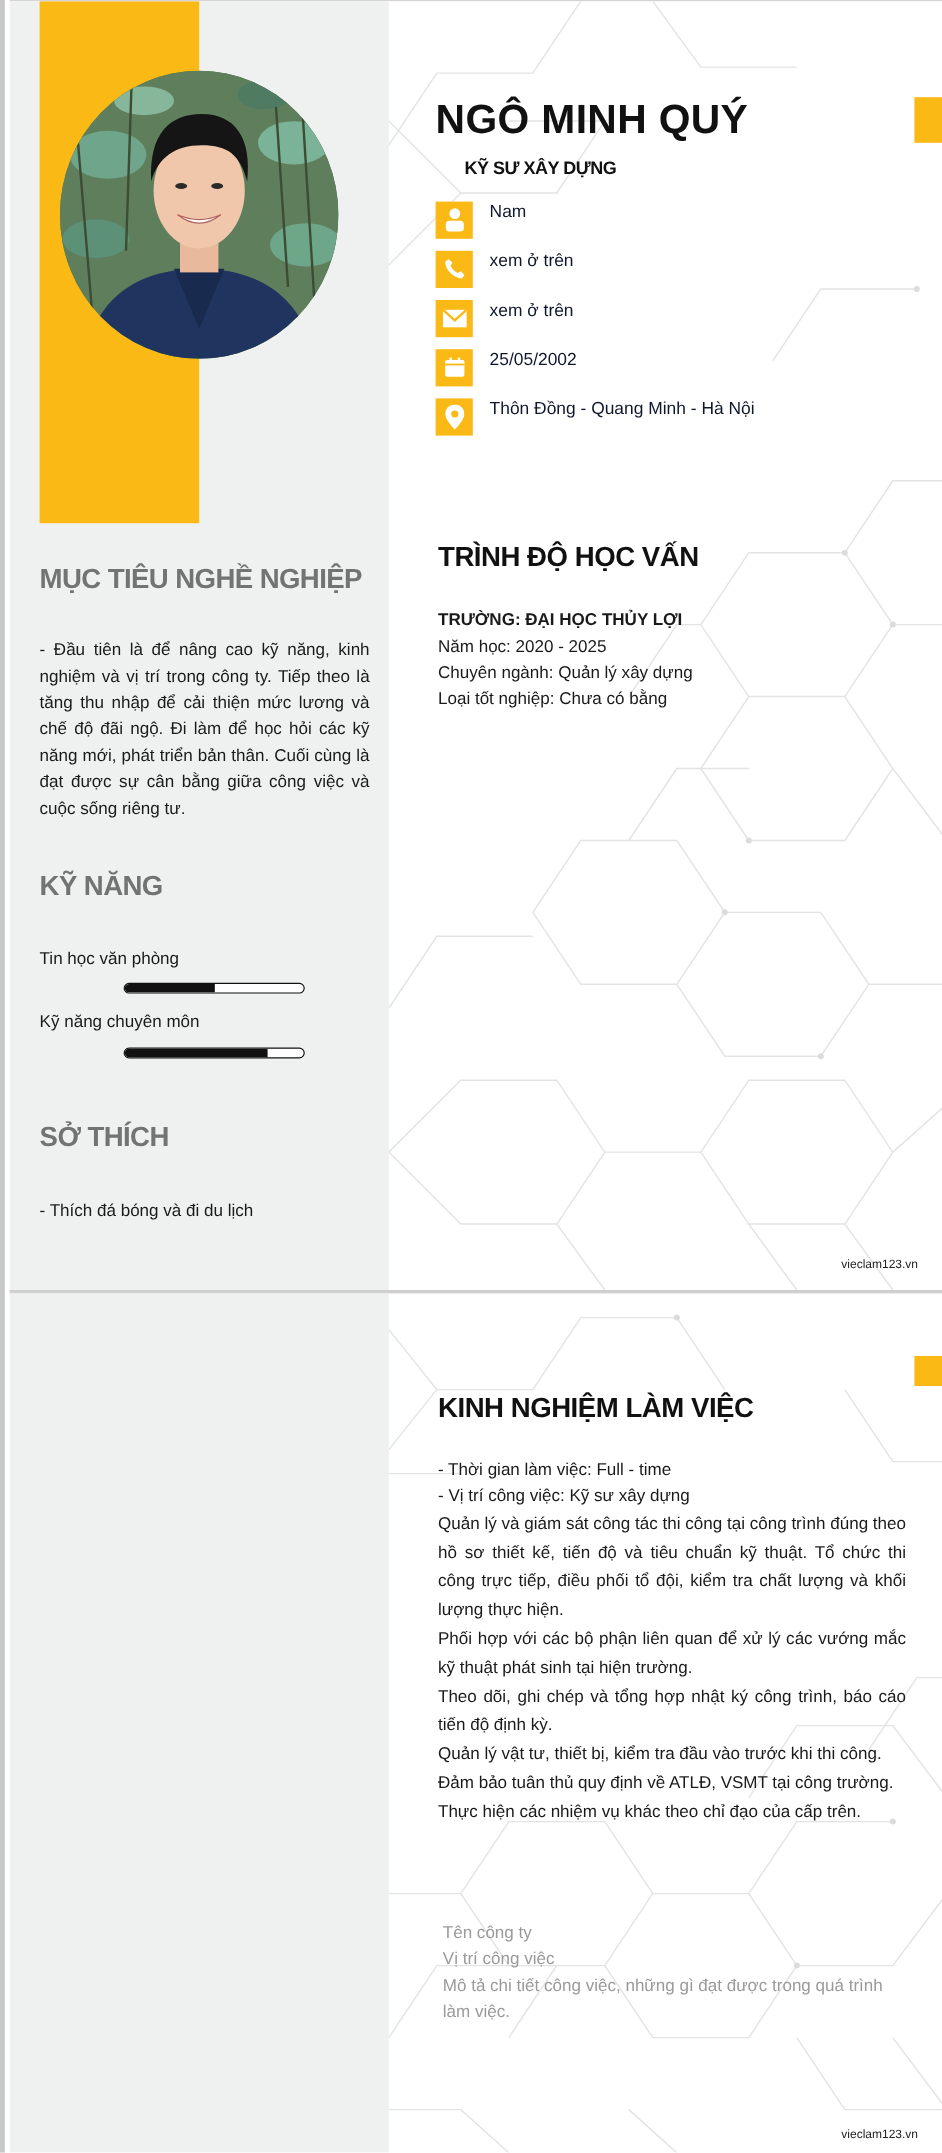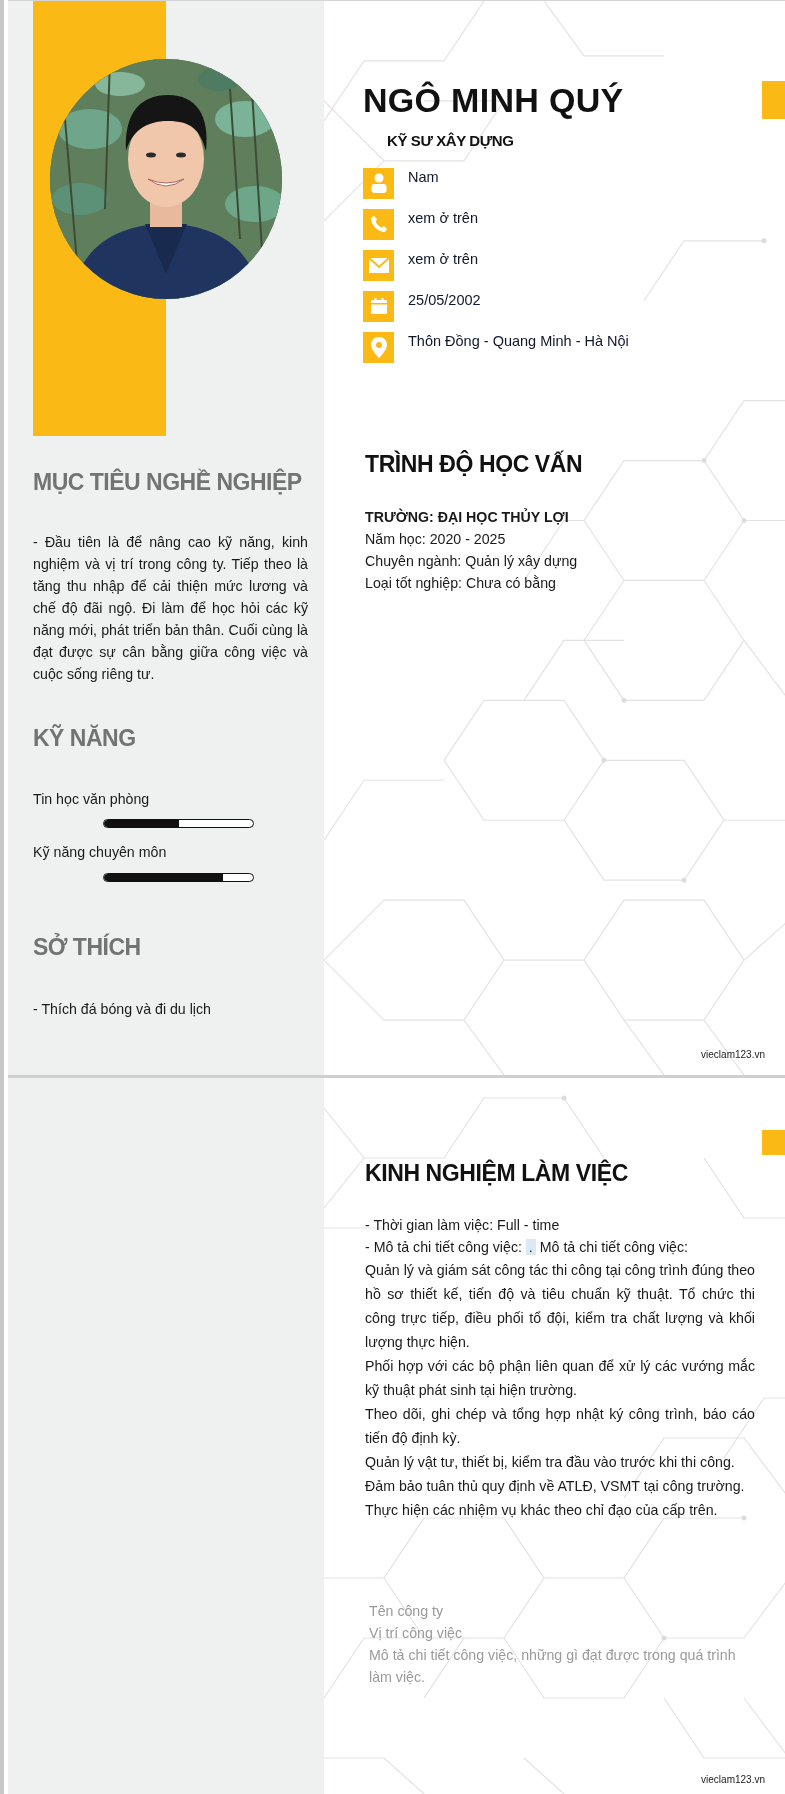--- a/index.html
+++ b/index.html
@@ -208,21 +208,21 @@
         <circle cx="465" cy="680" r="2.5"></circle>
           <circle cx="240" cy="20" r="2.5"></circle>
       </g>
     </svg>
 
     <div class="accent-sq" style="top:52px; height:25px;"></div>
 
     <div class="main-h" style="top:82px;">KINH NGHIỆM LÀM VIỆC</div>
     <div class="main-block" style="top:136px;">
       <div>- Thời gian làm việc: Full - time</div>
-      <div><span>- Mô tả chi tiết công việc: </span><span class="hl">.</span><span> Mô tả chi tiết công việc:</span></div>
+      <div>- Vị trí công việc: Kỹ sư xây dựng</div>
       <div class="justify" style="line-height:24px;">
         <div>Quản lý và giám sát công tác thi công tại công trình đúng theo hồ sơ thiết kế, tiến độ và tiêu chuẩn kỹ thuật. Tổ chức thi công trực tiếp, điều phối tổ đội, kiểm tra chất lượng và khối lượng thực hiện.</div>
         <div>Phối hợp với các bộ phận liên quan để xử lý các vướng mắc kỹ thuật phát sinh tại hiện trường.</div>
         <div>Theo dõi, ghi chép và tổng hợp nhật ký công trình, báo cáo tiến độ định kỳ.</div>
         <div>Quản lý vật tư, thiết bị, kiểm tra đầu vào trước khi thi công.</div>
         <div>Đảm bảo tuân thủ quy định về ATLĐ, VSMT tại công trường.</div>
         <div>Thực hiện các nhiệm vụ khác theo chỉ đạo của cấp trên.</div>
       </div>
     </div>
 

